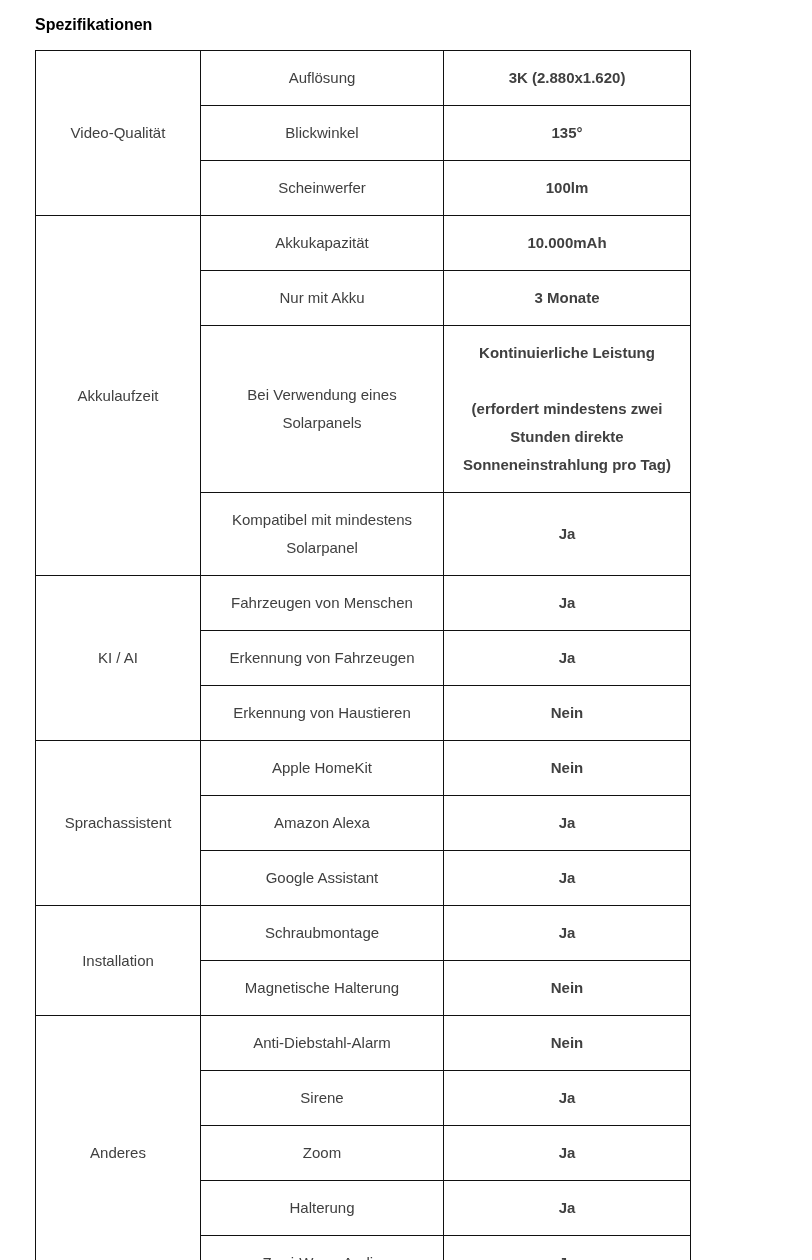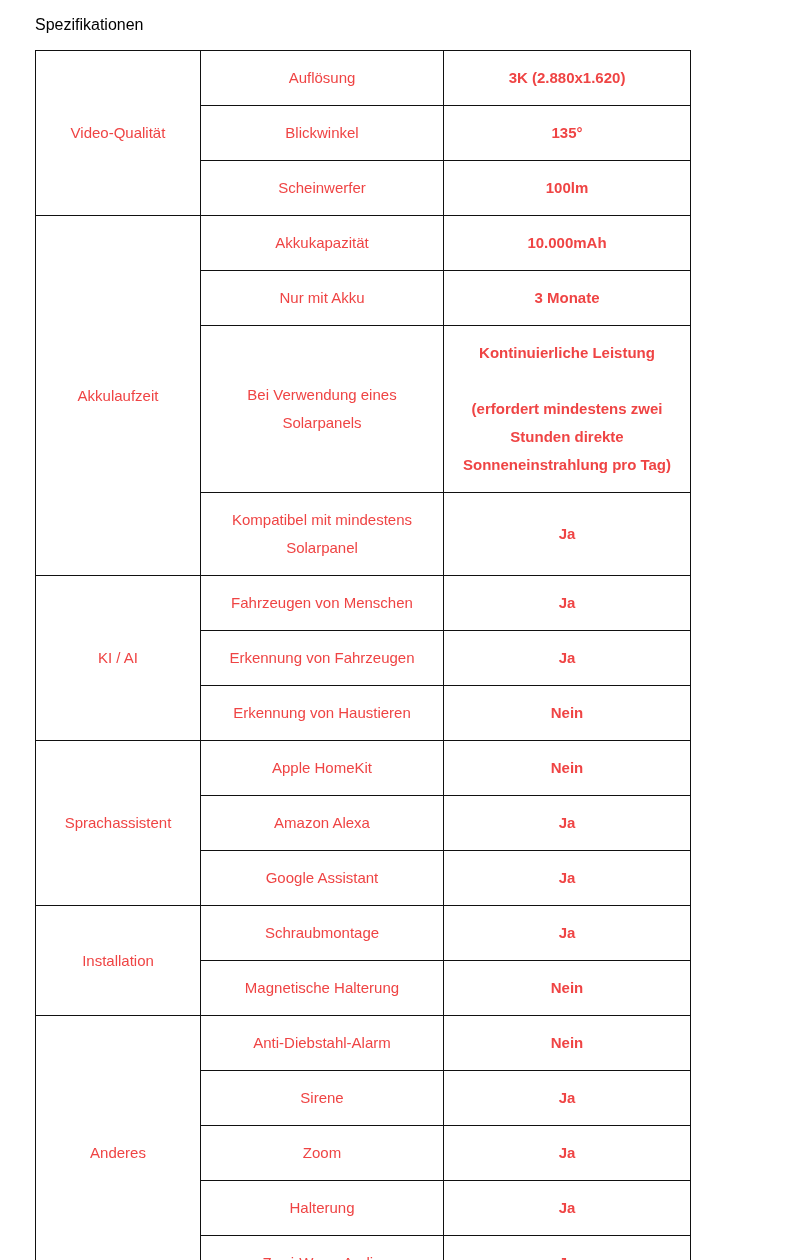--- a/index.html
+++ b/index.html
@@ -6,40 +6,40 @@
   html, body { background: #ffffff; }
   body {
     width: 812px;
     min-height: 1260px;
     font-family: "Liberation Sans", sans-serif;
     color: #1b1b1b;
     padding: 16px 0 20px 35px;
   }
   .page-title {
     font-size: 16px;
-    font-weight: normal;
+    font-weight: bold;
     color: #000000;
     margin-bottom: 16px;
   }
   table.spec-table {
     border-collapse: collapse;
     width: 655px;
     table-layout: fixed;
   }
   .col-cat   { width: 165px; }
   .col-label { width: 243px; }
   .col-value { width: 247px; }
   td {
     border: 1px solid #111111;
     text-align: center;
     vertical-align: middle;
     font-size: 15px;
     line-height: 28px;
     padding: 13px 10px;
-    color: #ef4444;
+    color: #404040;
     background: #ffffff;
   }
   td.val { white-space: pre-line; font-weight: bold; }
 </style>
 </head>
 <body>
 
 <div class="page-title">Spezifikationen</div>
 
 <table class="spec-table">

